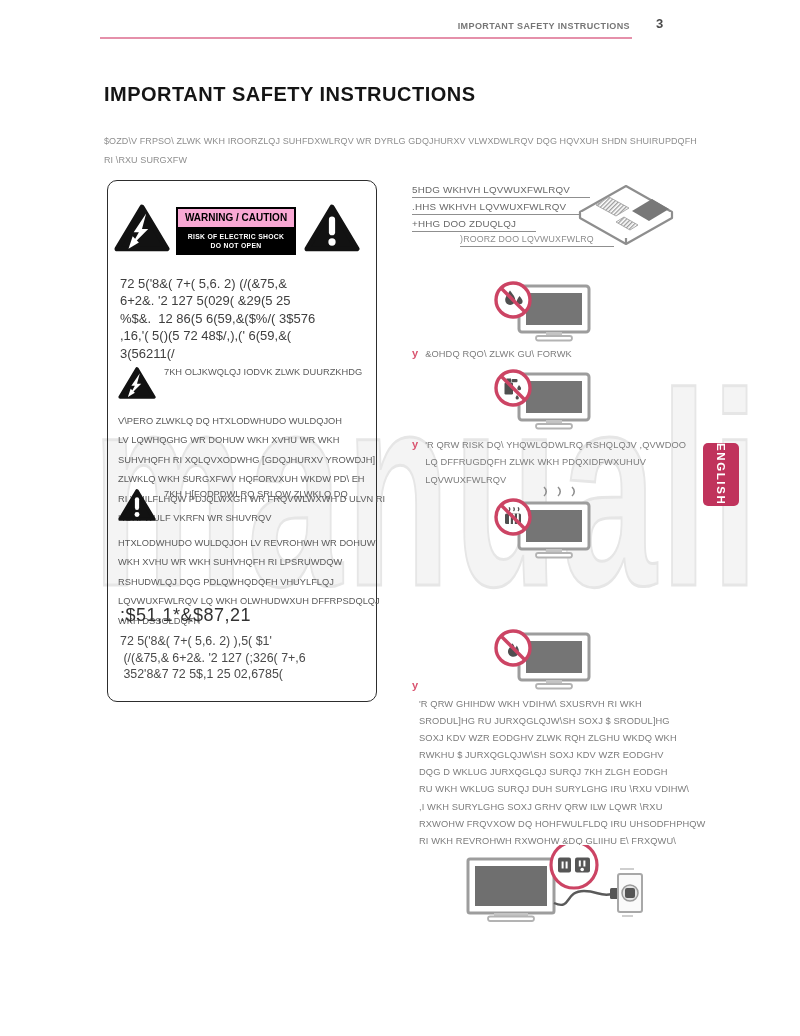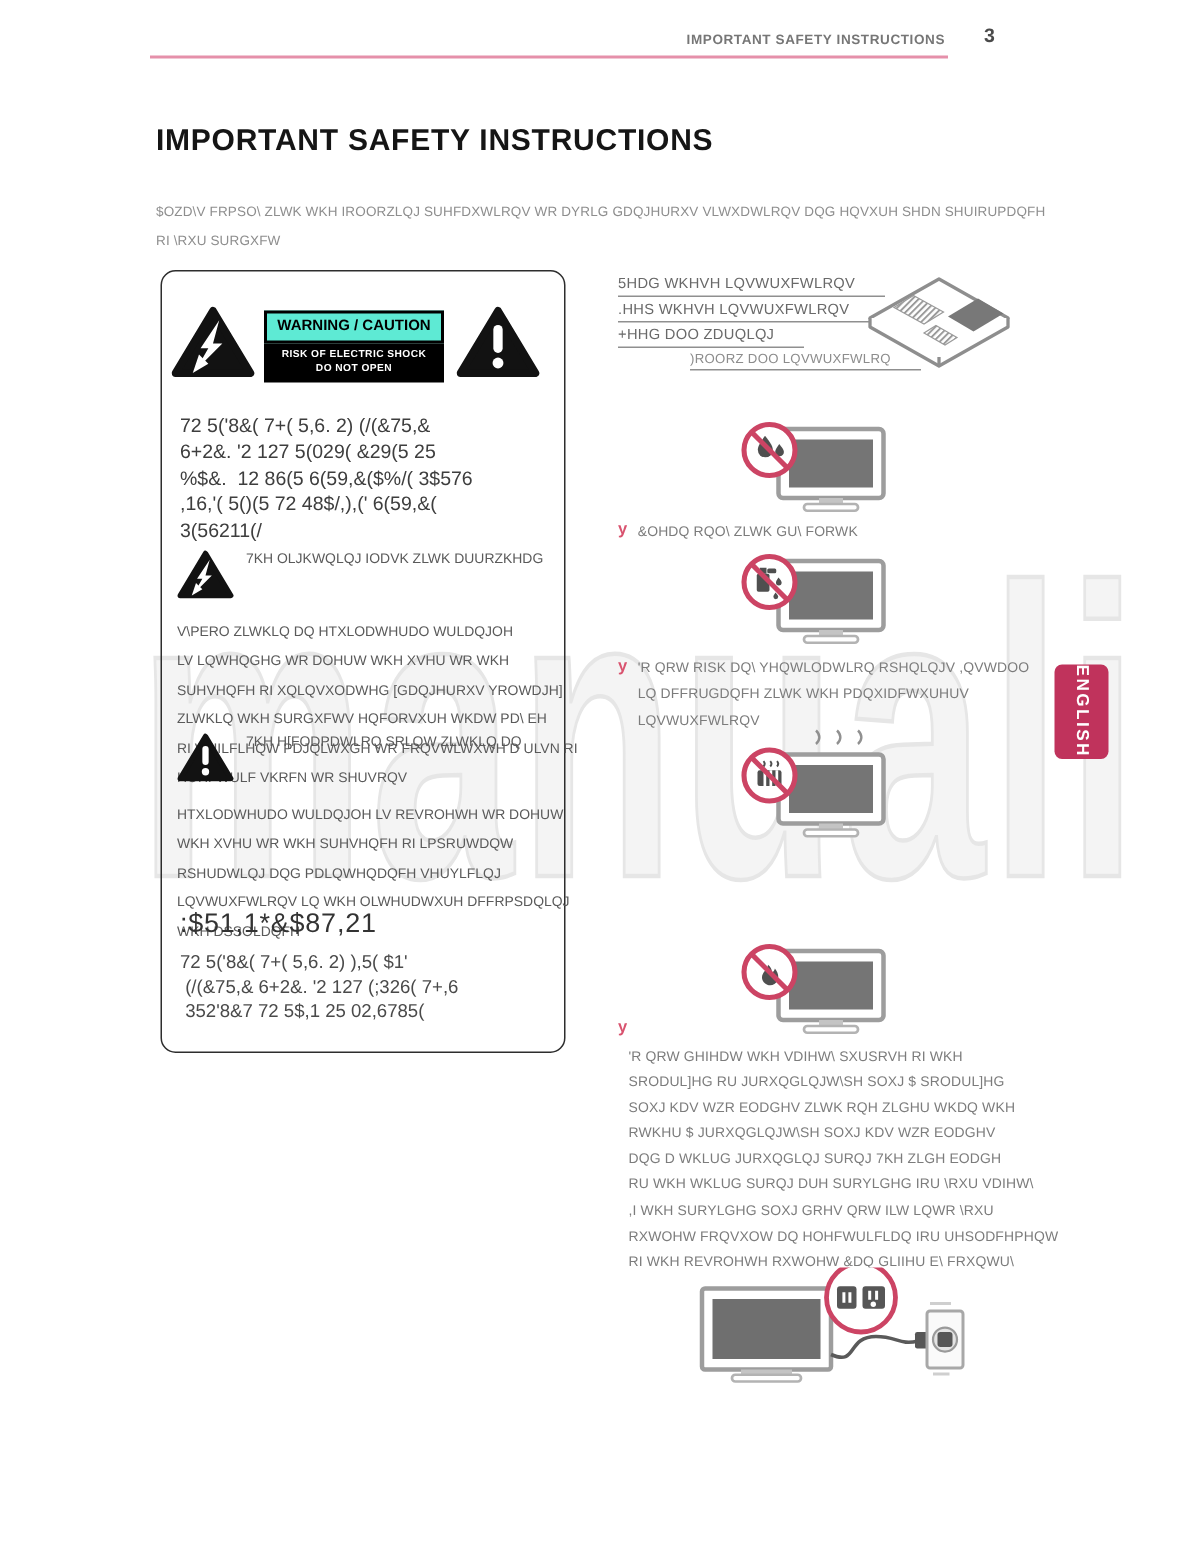--- a/index.html
+++ b/index.html
@@ -22,21 +22,21 @@
     color:#151515;letter-spacing:.5px;z-index:2;}
   .intro{position:absolute;top:132px;left:104px;font-size:9px;color:#8e8e8e;
     line-height:18.5px;letter-spacing:.1px;white-space:pre;z-index:2;}
 
   
   .wbox{position:absolute;left:107px;top:180px;width:268px;height:520px;
     border:1.6px solid #2d2d2d;border-radius:10px;z-index:1;}
   .tri{position:absolute;top:22px;}
   .tri1{left:6px;} .tri2{left:196px;}
   .wc-labels{position:absolute;left:68px;top:26px;width:120px;}
-  .wc-top{border:2px solid #000;background:#5eead4;height:18px;line-height:18px;
+  .wc-top{border:2px solid #000;background:#f9a8d4;height:18px;line-height:18px;
     text-align:center;font-size:10px;font-weight:bold;color:#000;}
   .wc-bottom{background:#000;color:#fff;font-size:6.8px;font-weight:bold;line-height:8.8px;
     text-align:center;padding:4px 0 4.5px;white-space:pre;letter-spacing:.3px;}
   .shock{position:absolute;left:12px;top:94px;font-size:13px;line-height:17.4px;
     color:#3e3e3e;white-space:pre;}
   .para{position:absolute;left:10px;width:250px;font-size:9.3px;line-height:19.4px;color:#5a5a5a;}
   .para-light{top:182px;} .para-excl{top:304px;}
   .para .ficon{float:left;width:46px;height:49px;}
   .para .ptxt{white-space:pre;}
   .wc-head{position:absolute;left:12px;top:424px;font-size:18px;color:#333;letter-spacing:.5px;}

